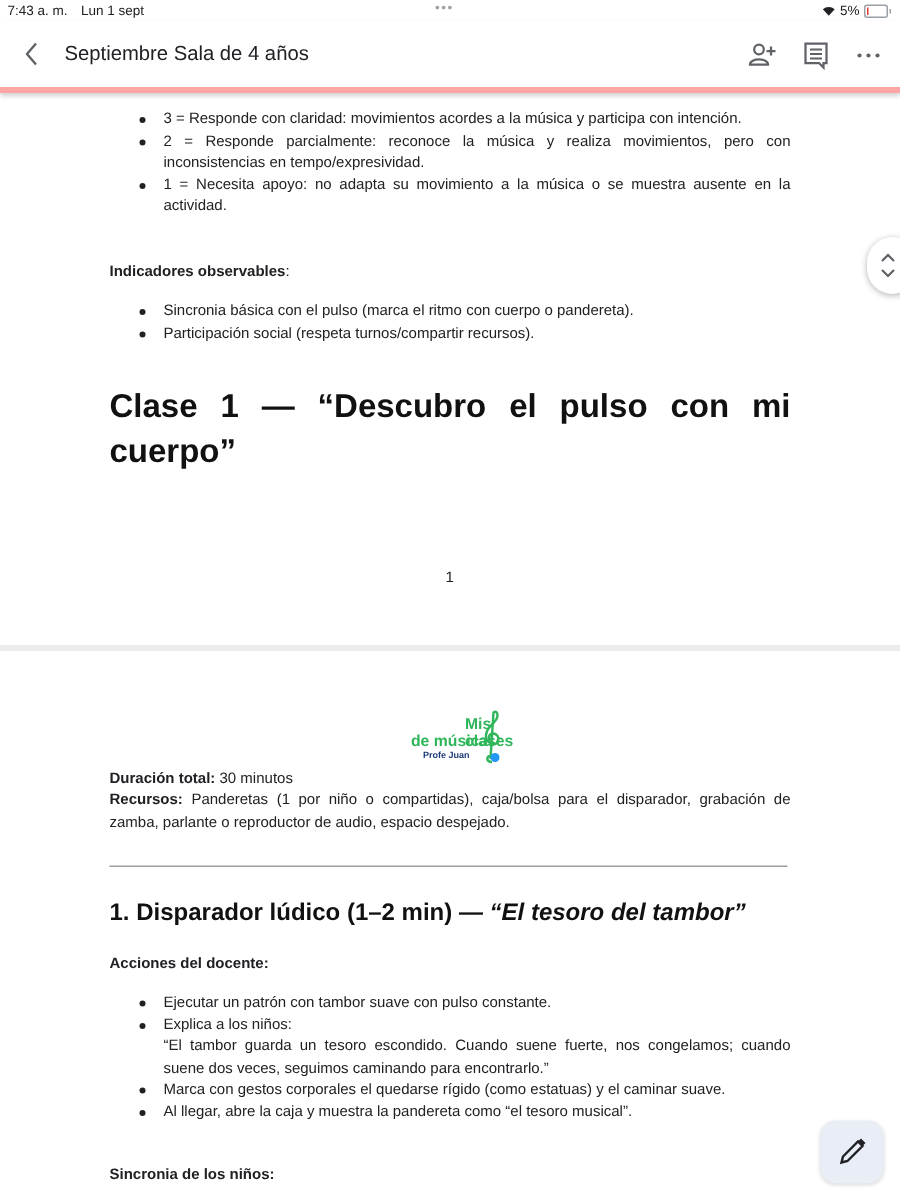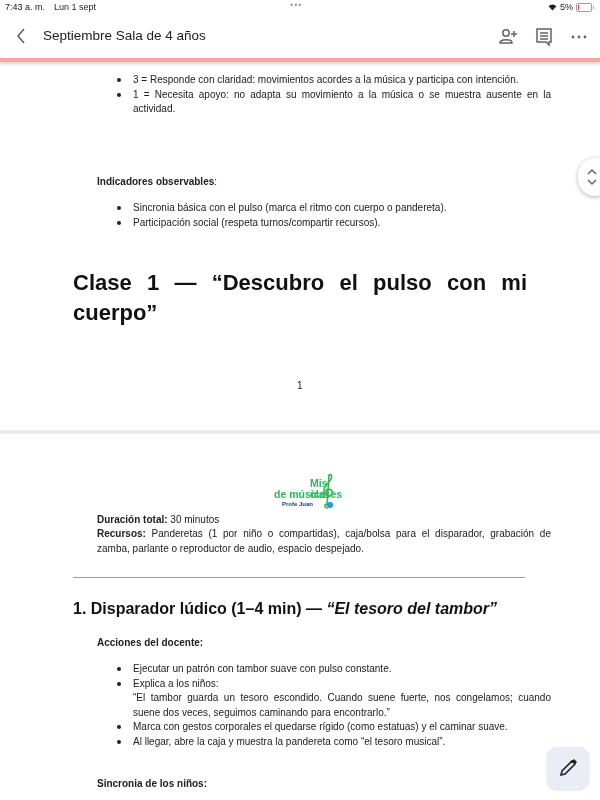--- a/index.html
+++ b/index.html
@@ -22,21 +22,21 @@
   .battery::after { content: ""; position: absolute; right: -3px; top: 2px; width: 1px; height: 3px; background: #9aa0a6; }
 
   .app-bar {
     position: absolute; top: 14px; left: 0; width: 600px; height: 44px; background: #fff;
     border-bottom: 4px solid #fca5a5; box-shadow: 0 2px 3px rgba(0,0,0,0.18); z-index: 5;
   }
   .back-btn { position: absolute; left: 12px; top: 10px; width: 20px; height: 24px; }
   .doc-title { position: absolute; left: 43px; top: 14px; font-size: 13.5px; color: #202124; }
   .appbar-icon { position: absolute; top: 12px; width: 22px; height: 22px; }
 
-  .page-text { position: absolute; left: 73px; width: 454px; font-size: 10px; line-height: 14.5px; color: #202124; margin-left: 24px; }
+  .page-text { position: absolute; left: 73px; width: 454px; font-size: 10px; line-height: 14.5px; color: #202124; }
   ul.doc-list { margin: 0; padding: 0; list-style: none; }
   ul.doc-list li { position: relative; padding-left: 36px; text-align: justify; }
   ul.doc-list li::before {
     content: ""; position: absolute; left: 20px; top: 5px; width: 4px; height: 4px; border-radius: 50%; background: #202124;
   }
   .label-bold { font-weight: bold; }
   .h-big {
     position: absolute; left: 73px; width: 454px; font-weight: bold; font-size: 22px; line-height: 30px;
     text-align: justify; text-align-last: left; word-spacing: 4px; color: #111;
   }
@@ -103,36 +103,37 @@
       <circle cx="5" cy="11" r="1.4" fill="#5f6368"></circle>
         <circle cx="11" cy="11" r="1.4" fill="#5f6368"></circle>
         <circle cx="17" cy="11" r="1.4" fill="#5f6368"></circle>
     </svg>
   </div>
 </div>
 
 <div class="page-text" style="top:73px;">
   <ul class="doc-list">
     <li>3 = Responde con claridad: movimientos acordes a la música y participa con intención.</li>
+    <li>2 = Responde parcialmente: reconoce la música y realiza movimientos, pero con inconsistencias en tempo/expresividad.</li>
     <li>1 = Necesita apoyo: no adapta su movimiento a la música o se muestra ausente en la actividad.</li>
   </ul>
 </div>
 
 <div class="page-text" style="top:175px;">
   <span class="label-bold">Indicadores observables</span><span>:</span>
 </div>
 
 <div class="page-text" style="top:201px;">
   <ul class="doc-list">
     <li>Sincronia básica con el pulso (marca el ritmo con cuerpo o pandereta).</li>
     <li>Participación social (respeta turnos/compartir recursos).</li>
   </ul>
 </div>
 
-<div class="h-big" style="top:268px;">Clase 1 — “Descubro el pulso con mi cuerpo”</div>
+<div class="h-big" style="top:256px;">Clase 1 — “Descubro el pulso con mi cuerpo”</div>
 
 <div class="page-num">1</div>
 
 <div class="page-gap"></div>
 
 <div class="logo">
   <span class="logo-l1">Mis clases</span>
   <span class="logo-l2">de música</span>
   <span class="logo-l3">Profe Juan</span>
   <svg style="position:absolute;left:50px;top:0;" width="16" height="38" viewBox="0 0 16 38">
@@ -144,21 +145,21 @@
 <div class="page-text" style="top:513px;">
   <span class="label-bold">Duración total:</span><span> 30 minutos</span>
 </div>
 <div class="page-text" style="top:527px; text-align:justify;">
   <span class="label-bold">Recursos:</span><span> Panderetas (1 por niño o compartidas), caja/bolsa para el disparador, grabación de zamba,  parlante o reproductor de audio, espacio despejado.</span>
 </div>
 
 <div class="hr"></div>
 
 <div class="h2">
-  <span>1. Disparador lúdico (1–4 min) — </span><i>“El tesoro del tambor”</i>
+  <span>1. Disparador lúdico (1–2 min) — </span><i>“El tesoro del tambor”</i>
 </div>
 
 <div class="page-text" style="top:636px;">
   <span class="label-bold">Acciones del docente:</span>
 </div>
 
 <div class="page-text" style="top:662px;">
   <ul class="doc-list">
     <li>Ejecutar un patrón con tambor suave con pulso constante.</li>
     <li>

